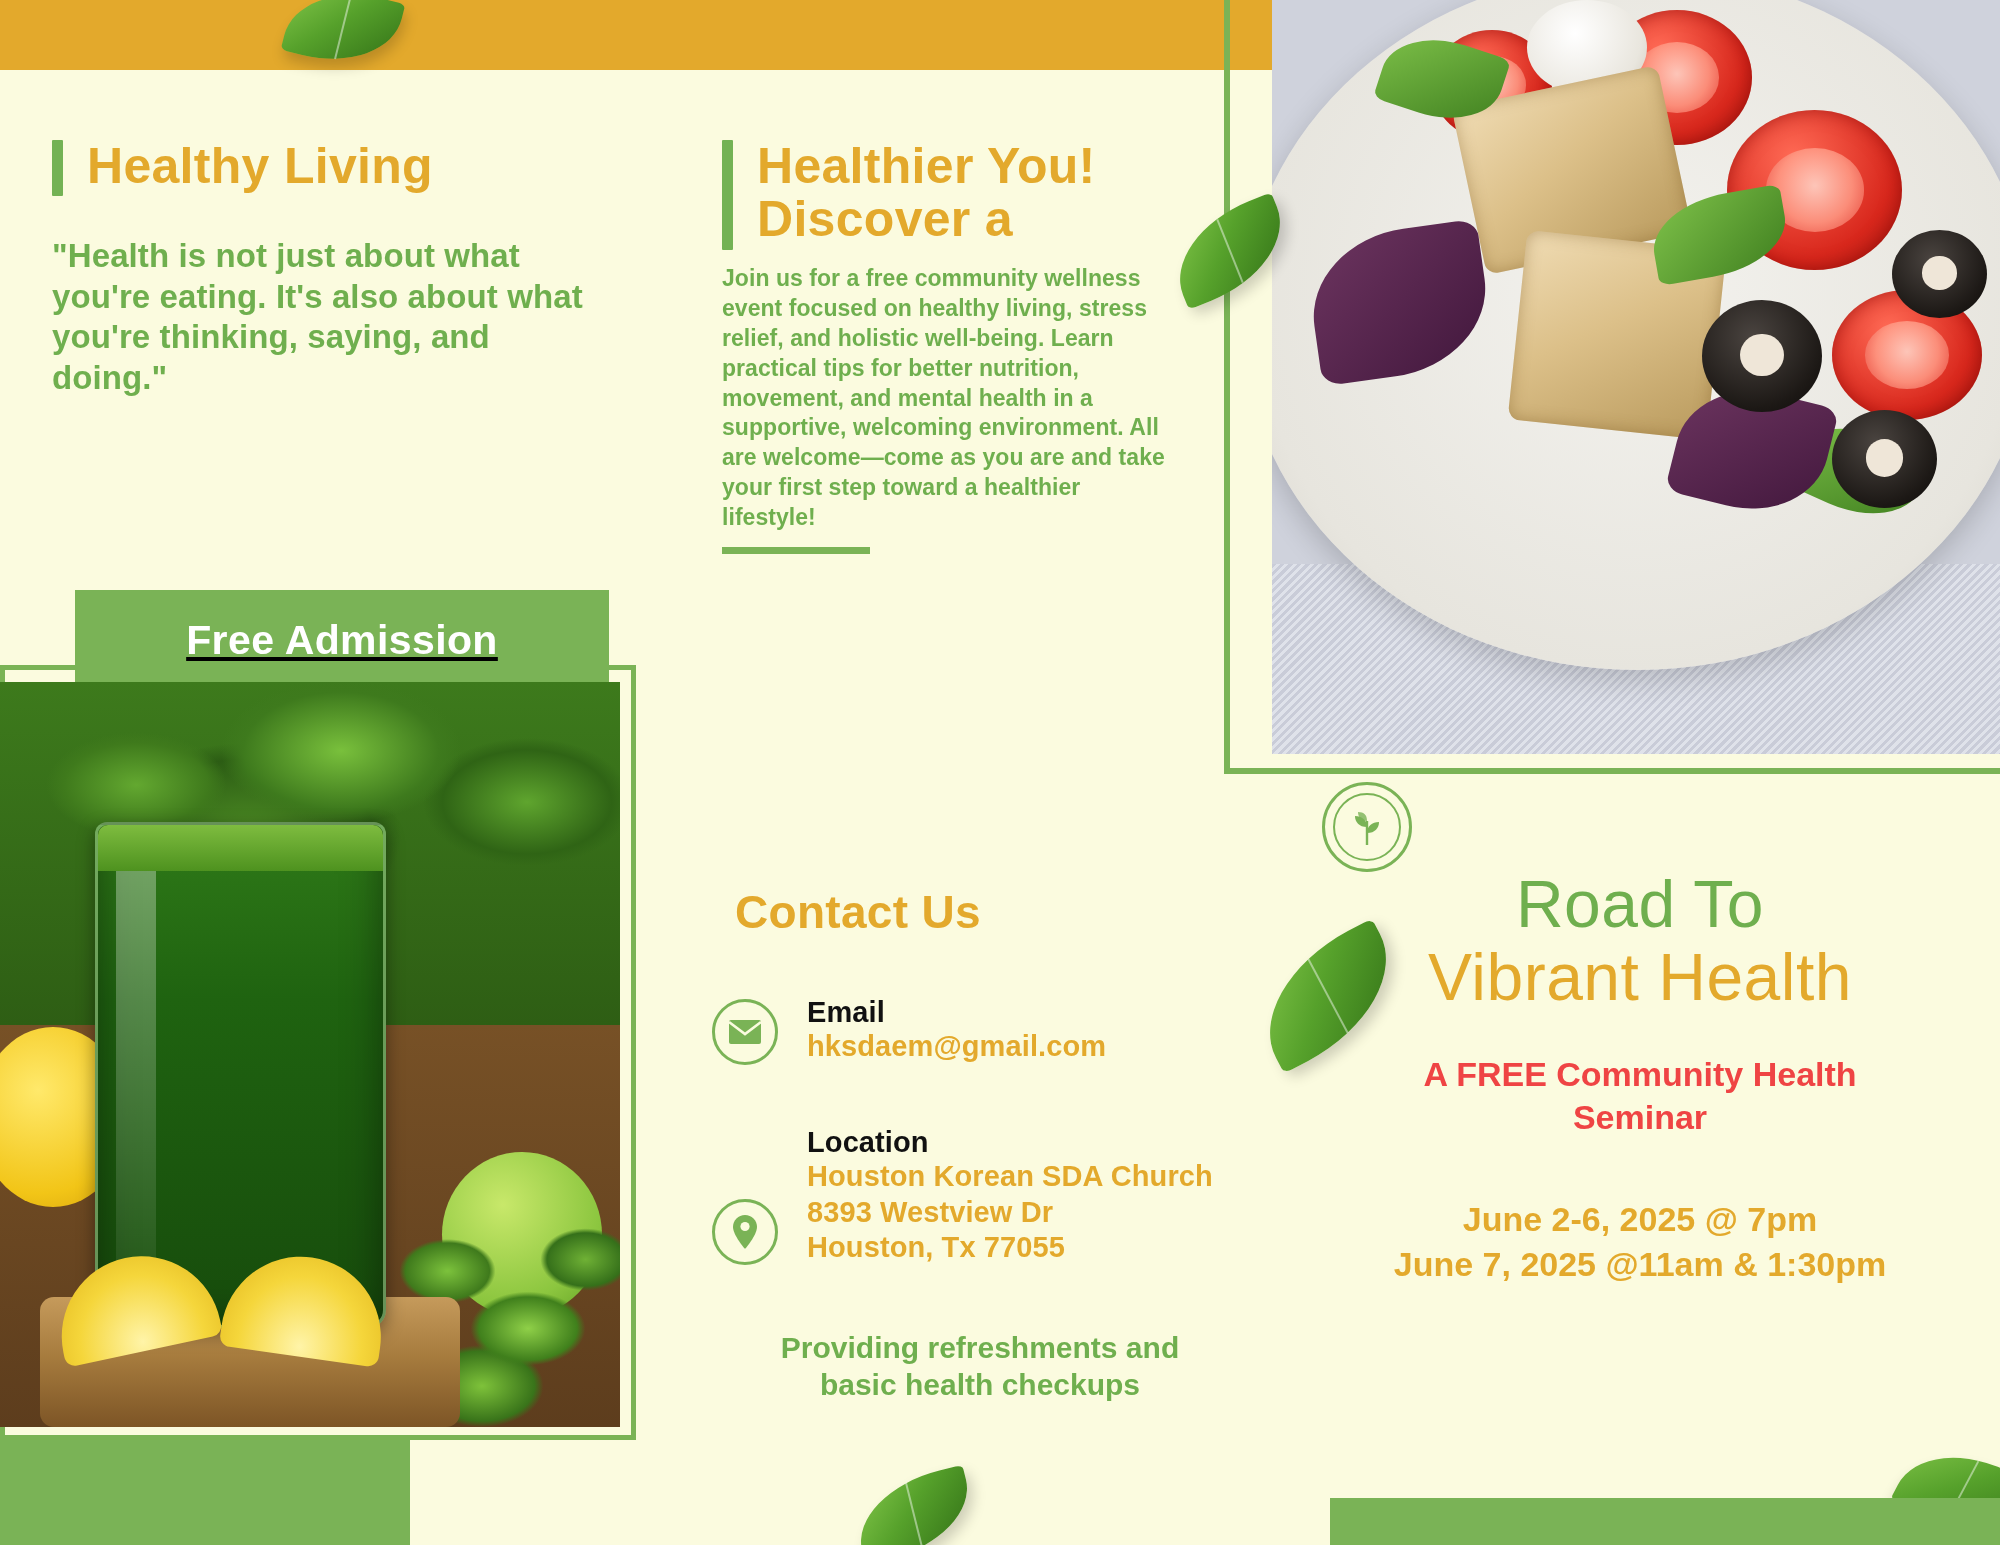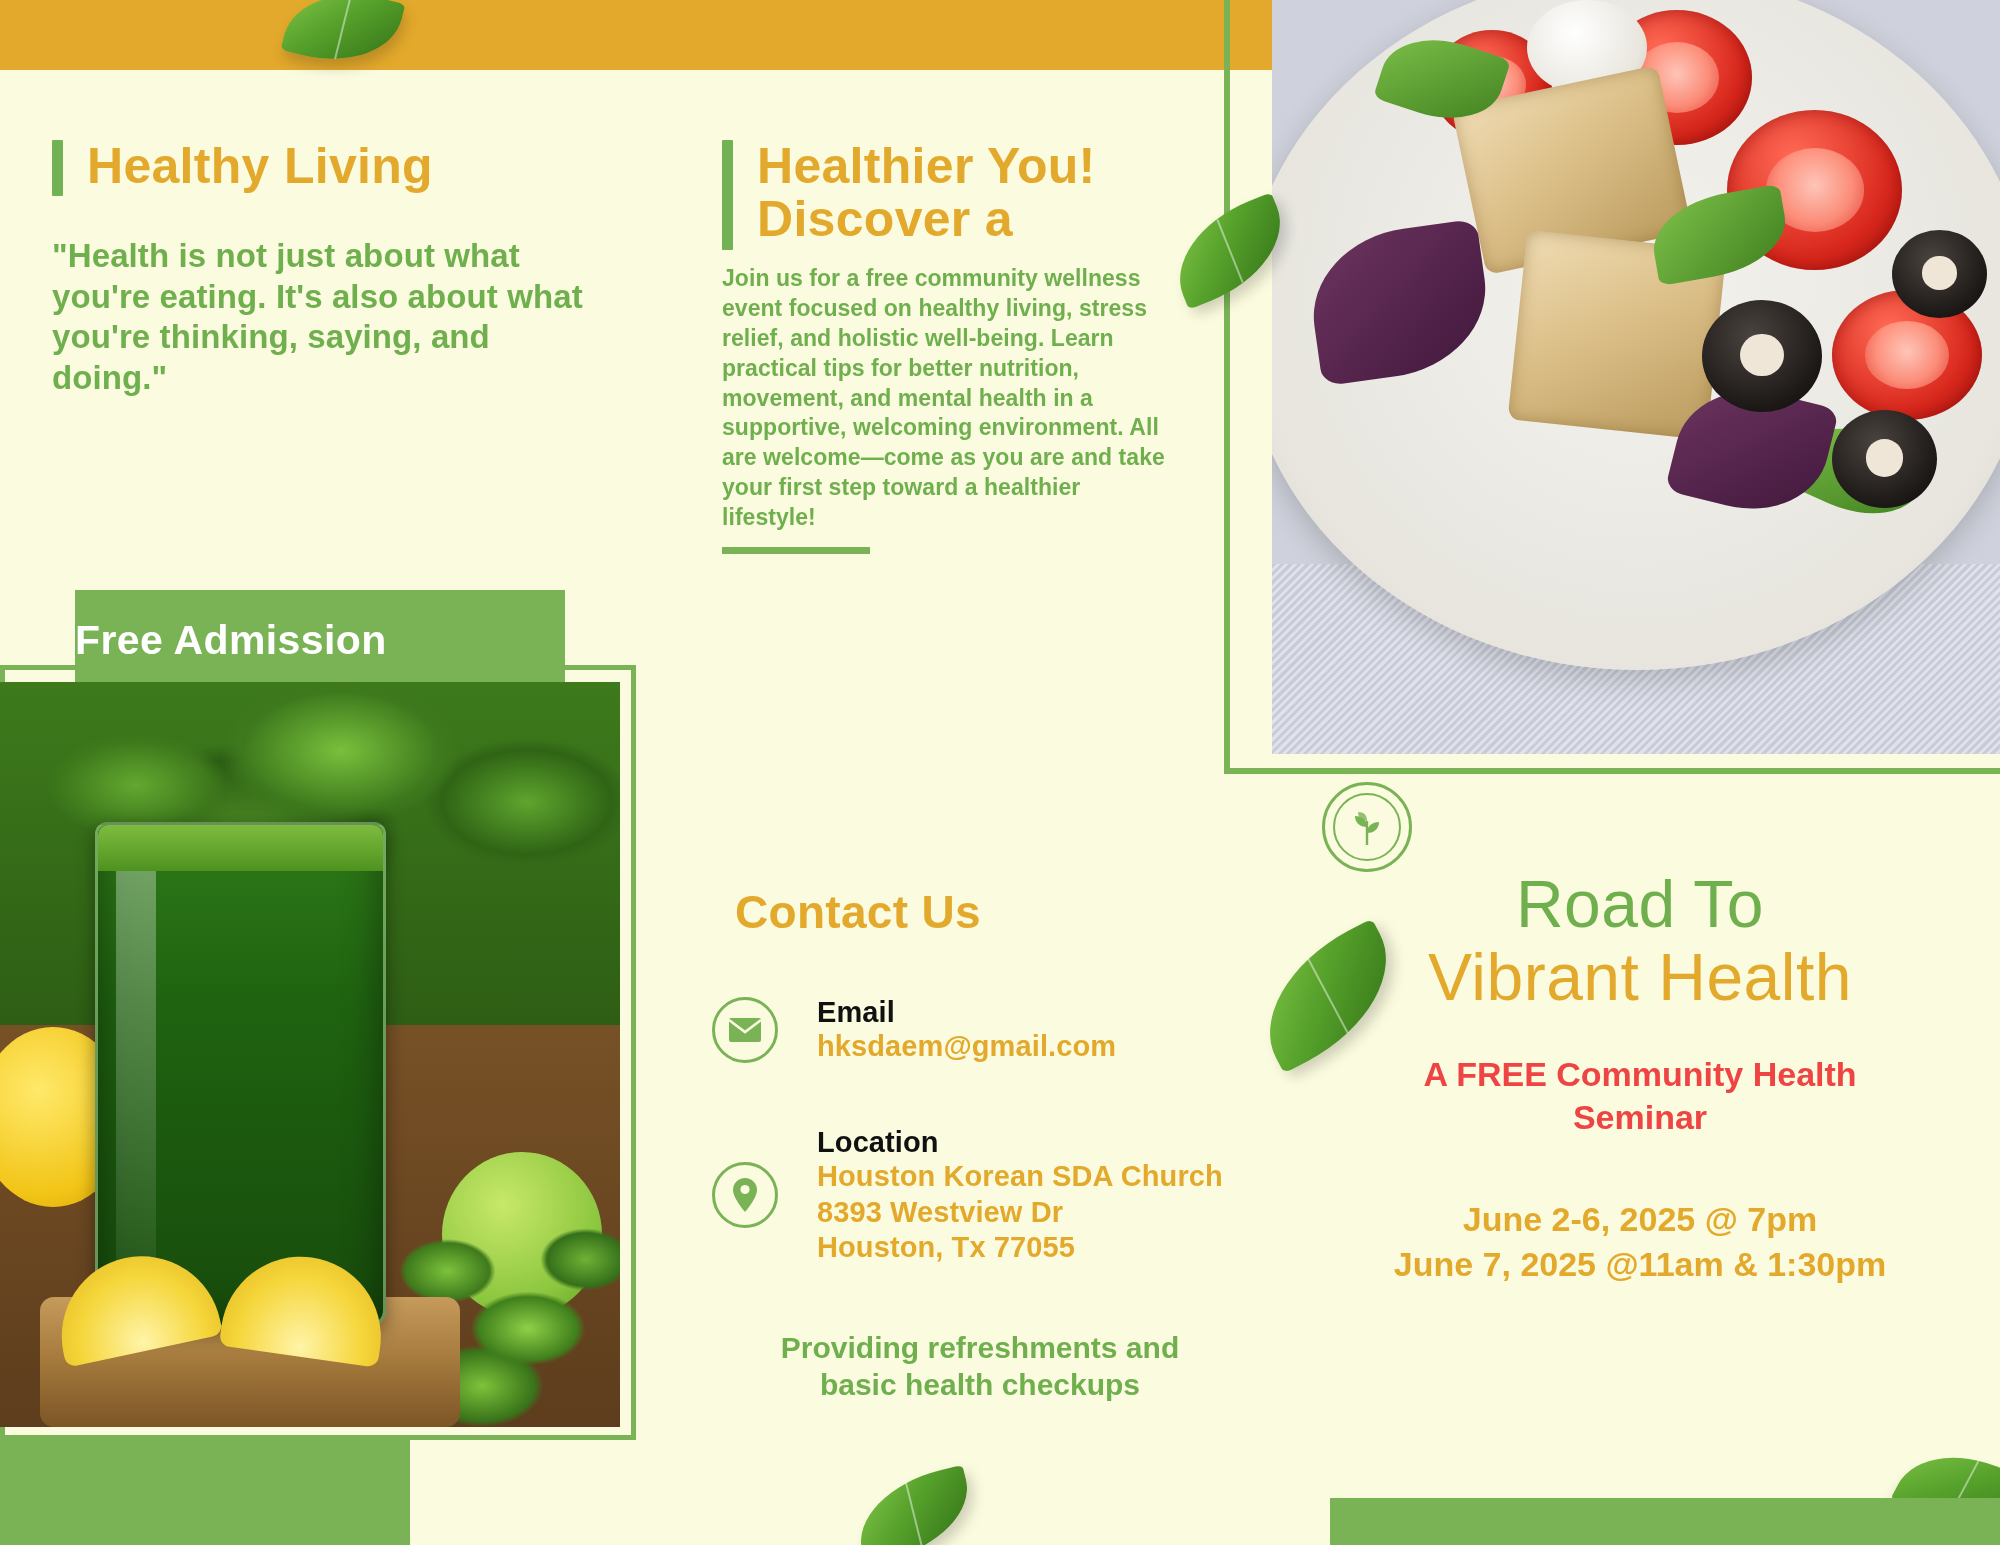--- a/index.html
+++ b/index.html
@@ -23,22 +23,22 @@
   .heading-gold{
     font-size:50px;font-weight:700;color:#E3A92C;line-height:1.05;letter-spacing:0.3px;
   }
   .quote{
     margin-top:40px;font-size:33px;font-weight:700;color:#6FAF4E;line-height:1.23;
     letter-spacing:0.1px;width:560px;
   }
 
   
   .free-badge{
-    position:absolute;left:75px;top:590px;width:490px;height:100px;background:#7AB356;
-    display:flex;align-items:center;justify-content:flex-start;
+    position:absolute;left:75px;top:590px;width:534px;height:100px;background:#7AB356;
+    display:flex;align-items:center;justify-content:center;text-decoration:underline;
   }
   .free-badge span{
     color:#ffffff;font-size:41px;font-weight:700;letter-spacing:0.4px;
   }
 
   
   .smoothie-frame{
     position:absolute;left:0px;top:665px;width:636px;height:775px;
     border:5px solid #7AB356;box-sizing:border-box;
   }
@@ -91,21 +91,21 @@
   .body-text{
     margin-top:14px;font-size:23px;font-weight:700;color:#6FAF4E;line-height:1.30;
     width:450px;letter-spacing:0.05px;
   }
   .body-underline{width:148px;height:7px;background:#7AB356;margin-top:14px;}
 
   .contact-head{
     position:absolute;left:735px;top:885px;font-size:46px;font-weight:700;color:#E3A92C;
     letter-spacing:0.3px;
   }
-  .contact-item{position:absolute;display:flex;align-items:center;gap:39px;}
+  .contact-item{position:absolute;display:flex;align-items:flex-end;gap:29px;}
   .c-email{left:712px;top:995px;}
   .c-loc{left:712px;top:1125px;}
   .circ-icon{
     width:66px;height:66px;border-radius:50%;border:3px solid #7AB356;flex:none;
     display:flex;align-items:center;justify-content:center;box-sizing:border-box;
   }
   .c-label{font-size:29px;font-weight:700;color:#111111;line-height:1.18;letter-spacing:0.1px;}
   .c-value{font-size:29px;font-weight:700;color:#E3A92C;line-height:1.22;letter-spacing:0.1px;}
   .refresh{
     position:absolute;left:700px;top:1330px;width:560px;text-align:center;

